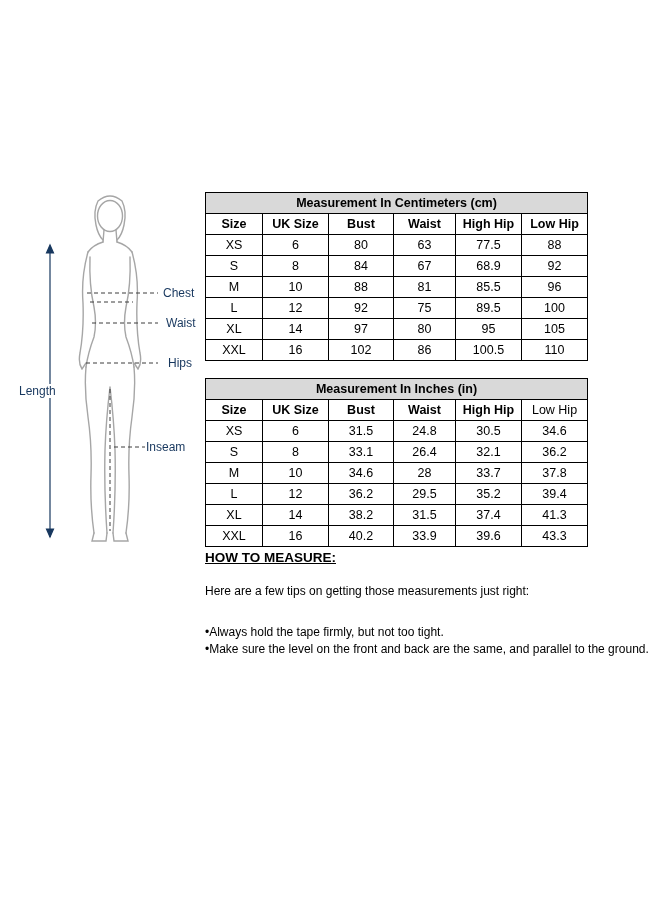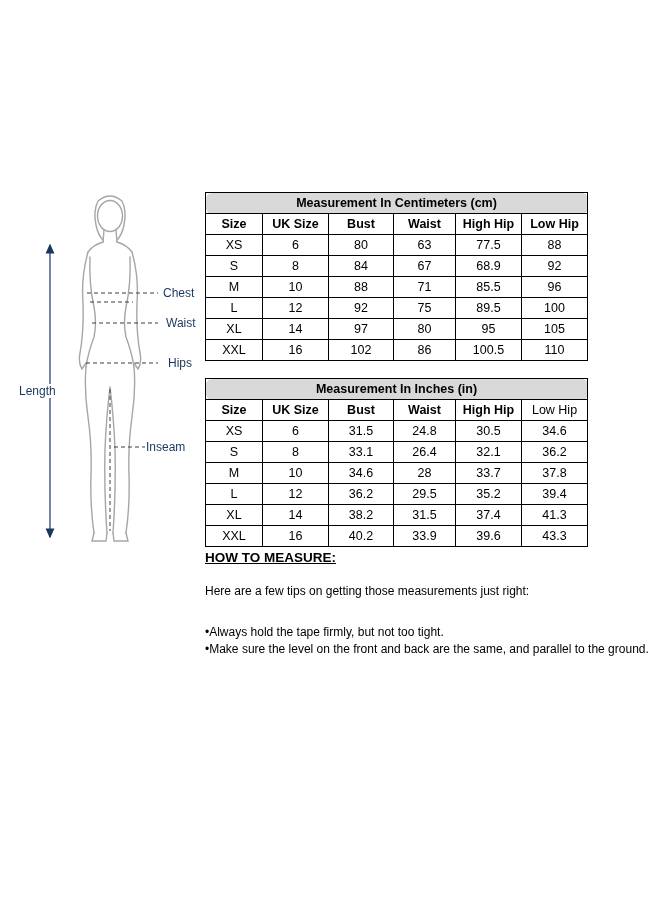--- a/index.html
+++ b/index.html
@@ -29,21 +29,21 @@
     border-collapse:collapse; table-layout:fixed;
     font-size:12.5px; background:#fff;
   }
   #table-cm { top:192px; }
   #table-in { top:378px; }
   .size-table th, .size-table td {
     border:1px solid #000; text-align:center; vertical-align:middle;
     padding:0; height:20px; line-height:20px; font-weight:normal;
     overflow:hidden; white-space:nowrap;
   }
-  .size-table th.title-cell { background:var(--title-bg,#d9d9d9); font-weight:bold;border-radius:6px; }
+  .size-table th.title-cell { background:var(--title-bg,#d9d9d9); font-weight:bold; }
   .size-table tr.cols th { font-weight:bold; }
   #table-in tr.cols th:last-child { font-weight:normal; }
 
   
   .how-to { position:absolute; left:205px; top:550px; width:455px; font-size:12px; }
   .how-to h3 {
     margin:0 0 5px 0; font-size:13.5px; font-weight:bold;
     text-decoration:underline;
   }
   .how-to p.intro { margin:18px 0 24px 0; line-height:17px; }
@@ -129,21 +129,21 @@
           <td>8</td>
           <td>84</td>
           <td>67</td>
           <td>68.9</td>
           <td>92</td>
         </tr>
         <tr>
           <td>M</td>
           <td>10</td>
           <td>88</td>
-          <td>71</td>
+          <td>81</td>
           <td>85.5</td>
           <td>96</td>
         </tr>
         <tr>
           <td>L</td>
           <td>12</td>
           <td>92</td>
           <td>75</td>
           <td>89.5</td>
           <td>100</td>

